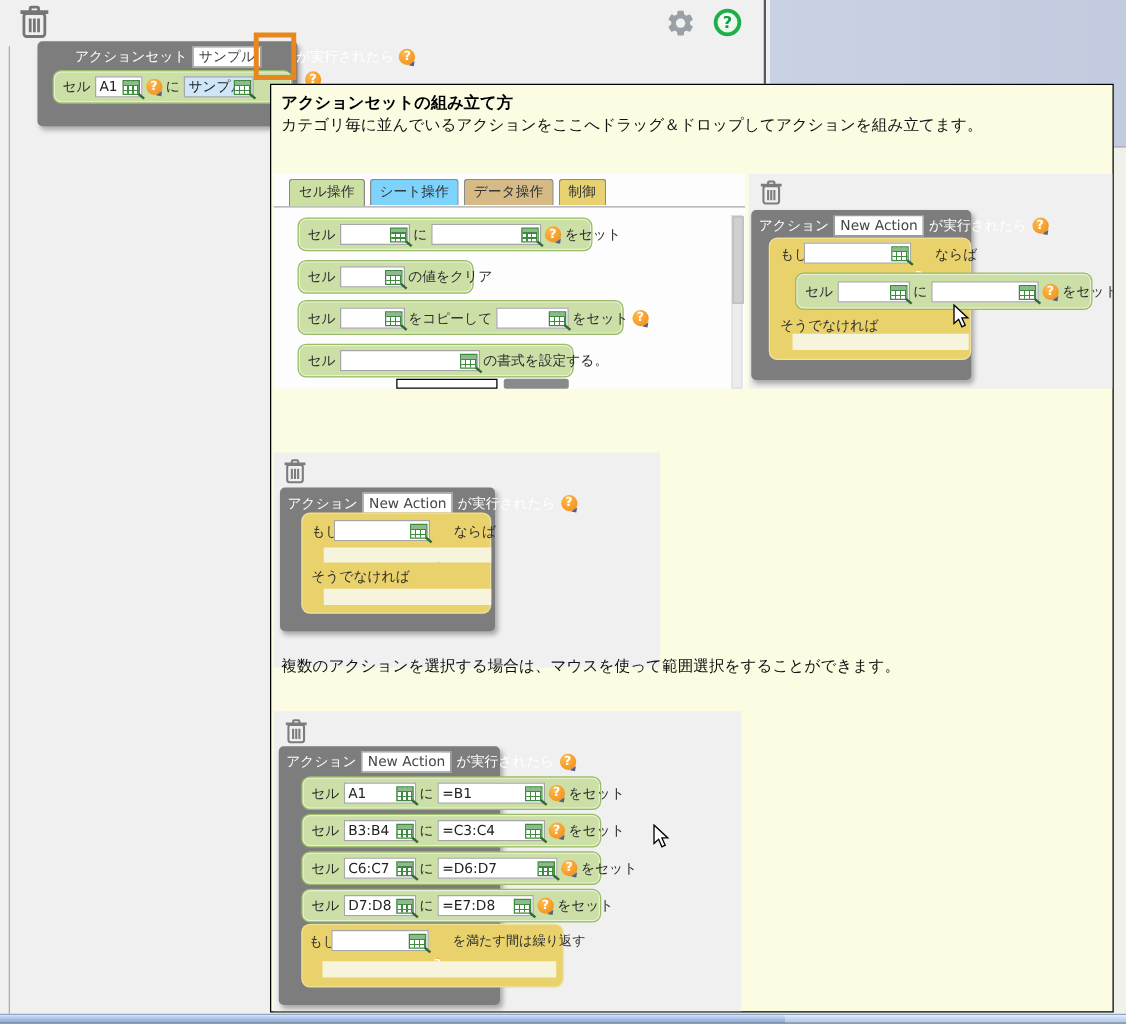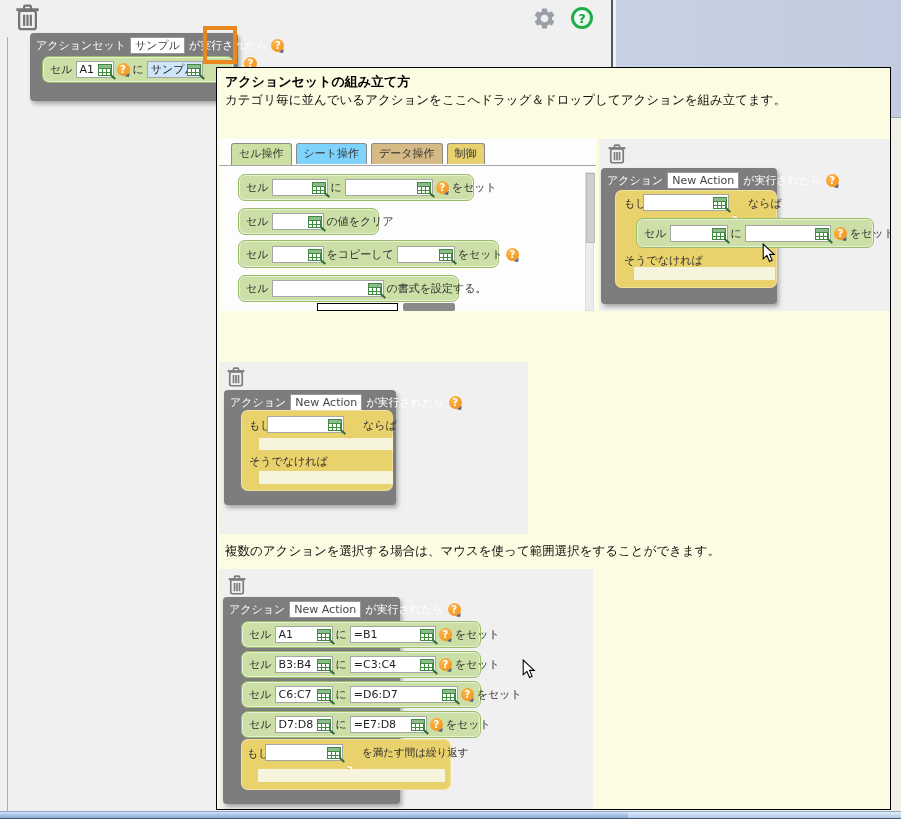--- a/index.html
+++ b/index.html
@@ -25,21 +25,21 @@
   
   .gray-block { background:#7d7d7d; border-radius:4px; box-shadow:2px 3px 4px rgba(0,0,0,.3); }
   .gb-header { display:flex; align-items:center; gap:4px; padding:4px 6px; font-size:11px; color:#fff; white-space:nowrap; }
   .name-box { background:#fff; border:1px solid #9a9a9a; color:#444; padding:0 4px; height:15px; line-height:15px; font-size:11px; }
   .row-block { display:flex; align-items:center; gap:3px; background:#cbdfa6; border:1px solid #9abc66;
     border-radius:7px; padding:0 7px; font-size:11px; color:#2e2e2e; white-space:nowrap;
     box-shadow:inset 0 0 0 1px rgba(255,255,255,.55); }
   .yellow-block { background:#e9d16b; border-radius:7px; box-shadow:inset 0 0 0 1px rgba(255,255,255,.35); }
   .ystrip { background:#f7f4dd; }
   .jp { font-size:11px; color:#2e2e2e; white-space:nowrap; }
-  .jp-w { font-size:11px; color:#fff; white-space:nowrap; }
+  .jp-w { font-size:11px; color:#fff; white-space:nowrap;margin-left:24px; }
   .inp { background:#fff; border:1px solid #a6a6a6; height:17px; font-size:11px; color:#222;
     display:flex; align-items:center; padding:0 16px 0 3px; position:relative; box-sizing:border-box; flex:none; }
   .inp.sel { background:#cfe6f8; }
   .grid-icon { width:12px; height:10px; border:1px solid #3f8a3f; position:absolute; right:1px; top:2px; flex:none;
     background:linear-gradient(#8cba8c 0 3px, rgba(0,0,0,0) 3px),
       repeating-linear-gradient(to right, rgba(0,0,0,0) 0 3px, #3f8a3f 3px 4px),
       repeating-linear-gradient(to bottom, rgba(0,0,0,0) 0 3px, #3f8a3f 3px 4px), #fff; }
   .grid-icon::after { content:''; position:absolute; right:-5px; bottom:-3px; width:6px; height:2px;
     background:#2f6a2f; transform:rotate(40deg); }
   .qbadge { width:13px; height:13px; border-radius:50%; flex:none;
@@ -283,21 +283,21 @@
       <span class="abs inp" style="left:48px; top:54px; width:77px">
           <span class="grid-icon"></span>
         </span>
       <span class="abs qbadge" style="left:128px; top:52px">?</span>
       <span class="abs jp" style="left:144px; top:56px">ならば</span>
       <div class="abs ystrip" style="left:40px; top:76px; width:134px; height:12px"></div>
       <span class="abs jp" style="left:30px; top:92px">そうでなければ</span>
       <div class="abs ystrip" style="left:40px; top:109px; width:134px; height:13px"></div>
     </div>
 
-    <div class="abs note" style="left:8px; top:475px">複数のアクションを選択する場合は、マウスを使って範囲選択をすることができます。</div>
+    <div class="abs note" style="left:8px; top:457px">複数のアクションを選択する場合は、マウスを使って範囲選択をすることができます。</div>
 
     <div class="abs shotD">
       <div class="abs" style="left:8px; top:5px">
         <svg class="trash-svg" width="20" height="22" viewBox="0 0 24 26">
             <g fill="none" stroke="#7c7c7c" stroke-width="2">
               <rect x="4.5" y="7" width="15" height="16.5" rx="2"></rect>
               <line x1="2" y1="6" x2="22" y2="6" stroke-width="2.6"></line>
               <path d="M9 5.5 V3.4 a1 1 0 0 1 1 -1 h4 a1 1 0 0 1 1 1 V5.5"></path>
               <line x1="9" y1="10.5" x2="9" y2="20.5"></line>
               <line x1="12" y1="10.5" x2="12" y2="20.5"></line>
@@ -342,21 +342,21 @@
         <span class="qbadge">?</span>
         <span>をセット</span>
       </div>
       <div class="abs row-block" style="left:22px; top:112px; width:240px; height:27px">
         <span>セル</span>
         <span class="inp" style="width:58px">
             <span>C6:C7</span>
             <span class="grid-icon"></span>
           </span>
         <span>に</span>
-        <span class="inp" style="width:108px">
+        <span class="inp" style="width:96px">
             <span>=D6:D7</span>
             <span class="grid-icon"></span>
           </span>
         <span class="qbadge">?</span>
         <span>をセット</span>
       </div>
       <div class="abs row-block" style="left:22px; top:142px; width:240px; height:27px">
         <span>セル</span>
         <span class="inp" style="width:58px">
             <span>D7:D8</span>

